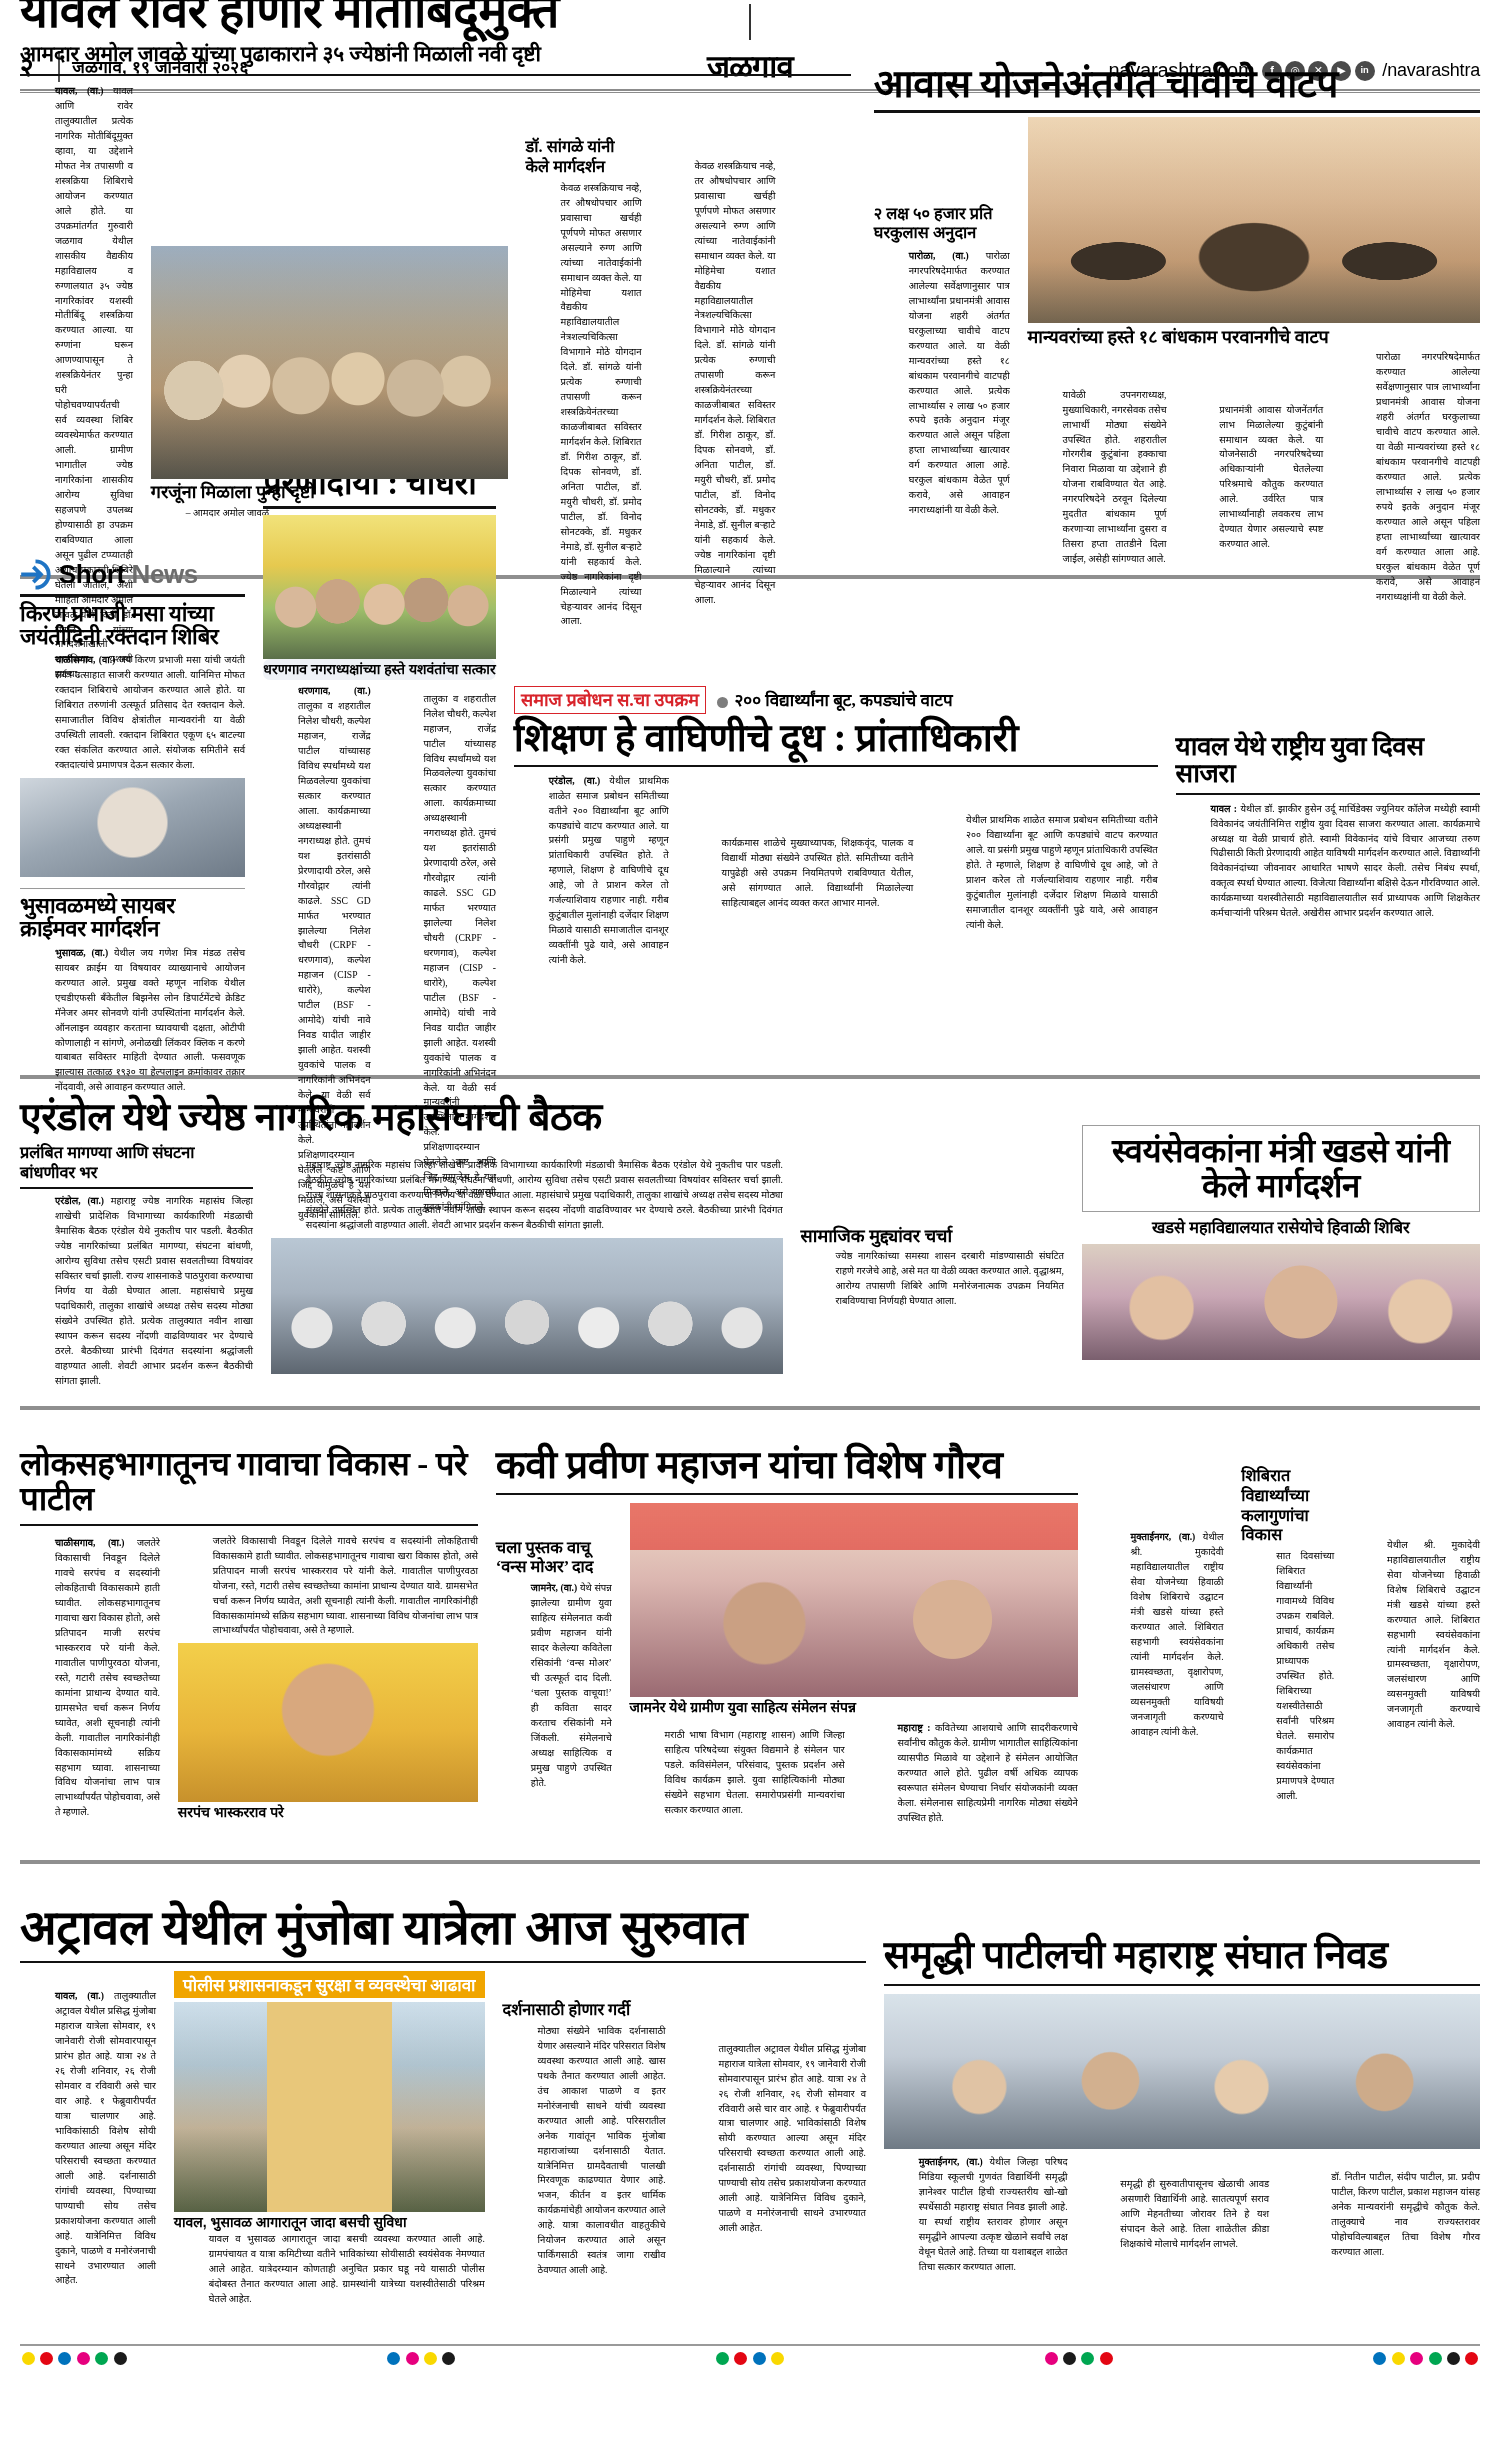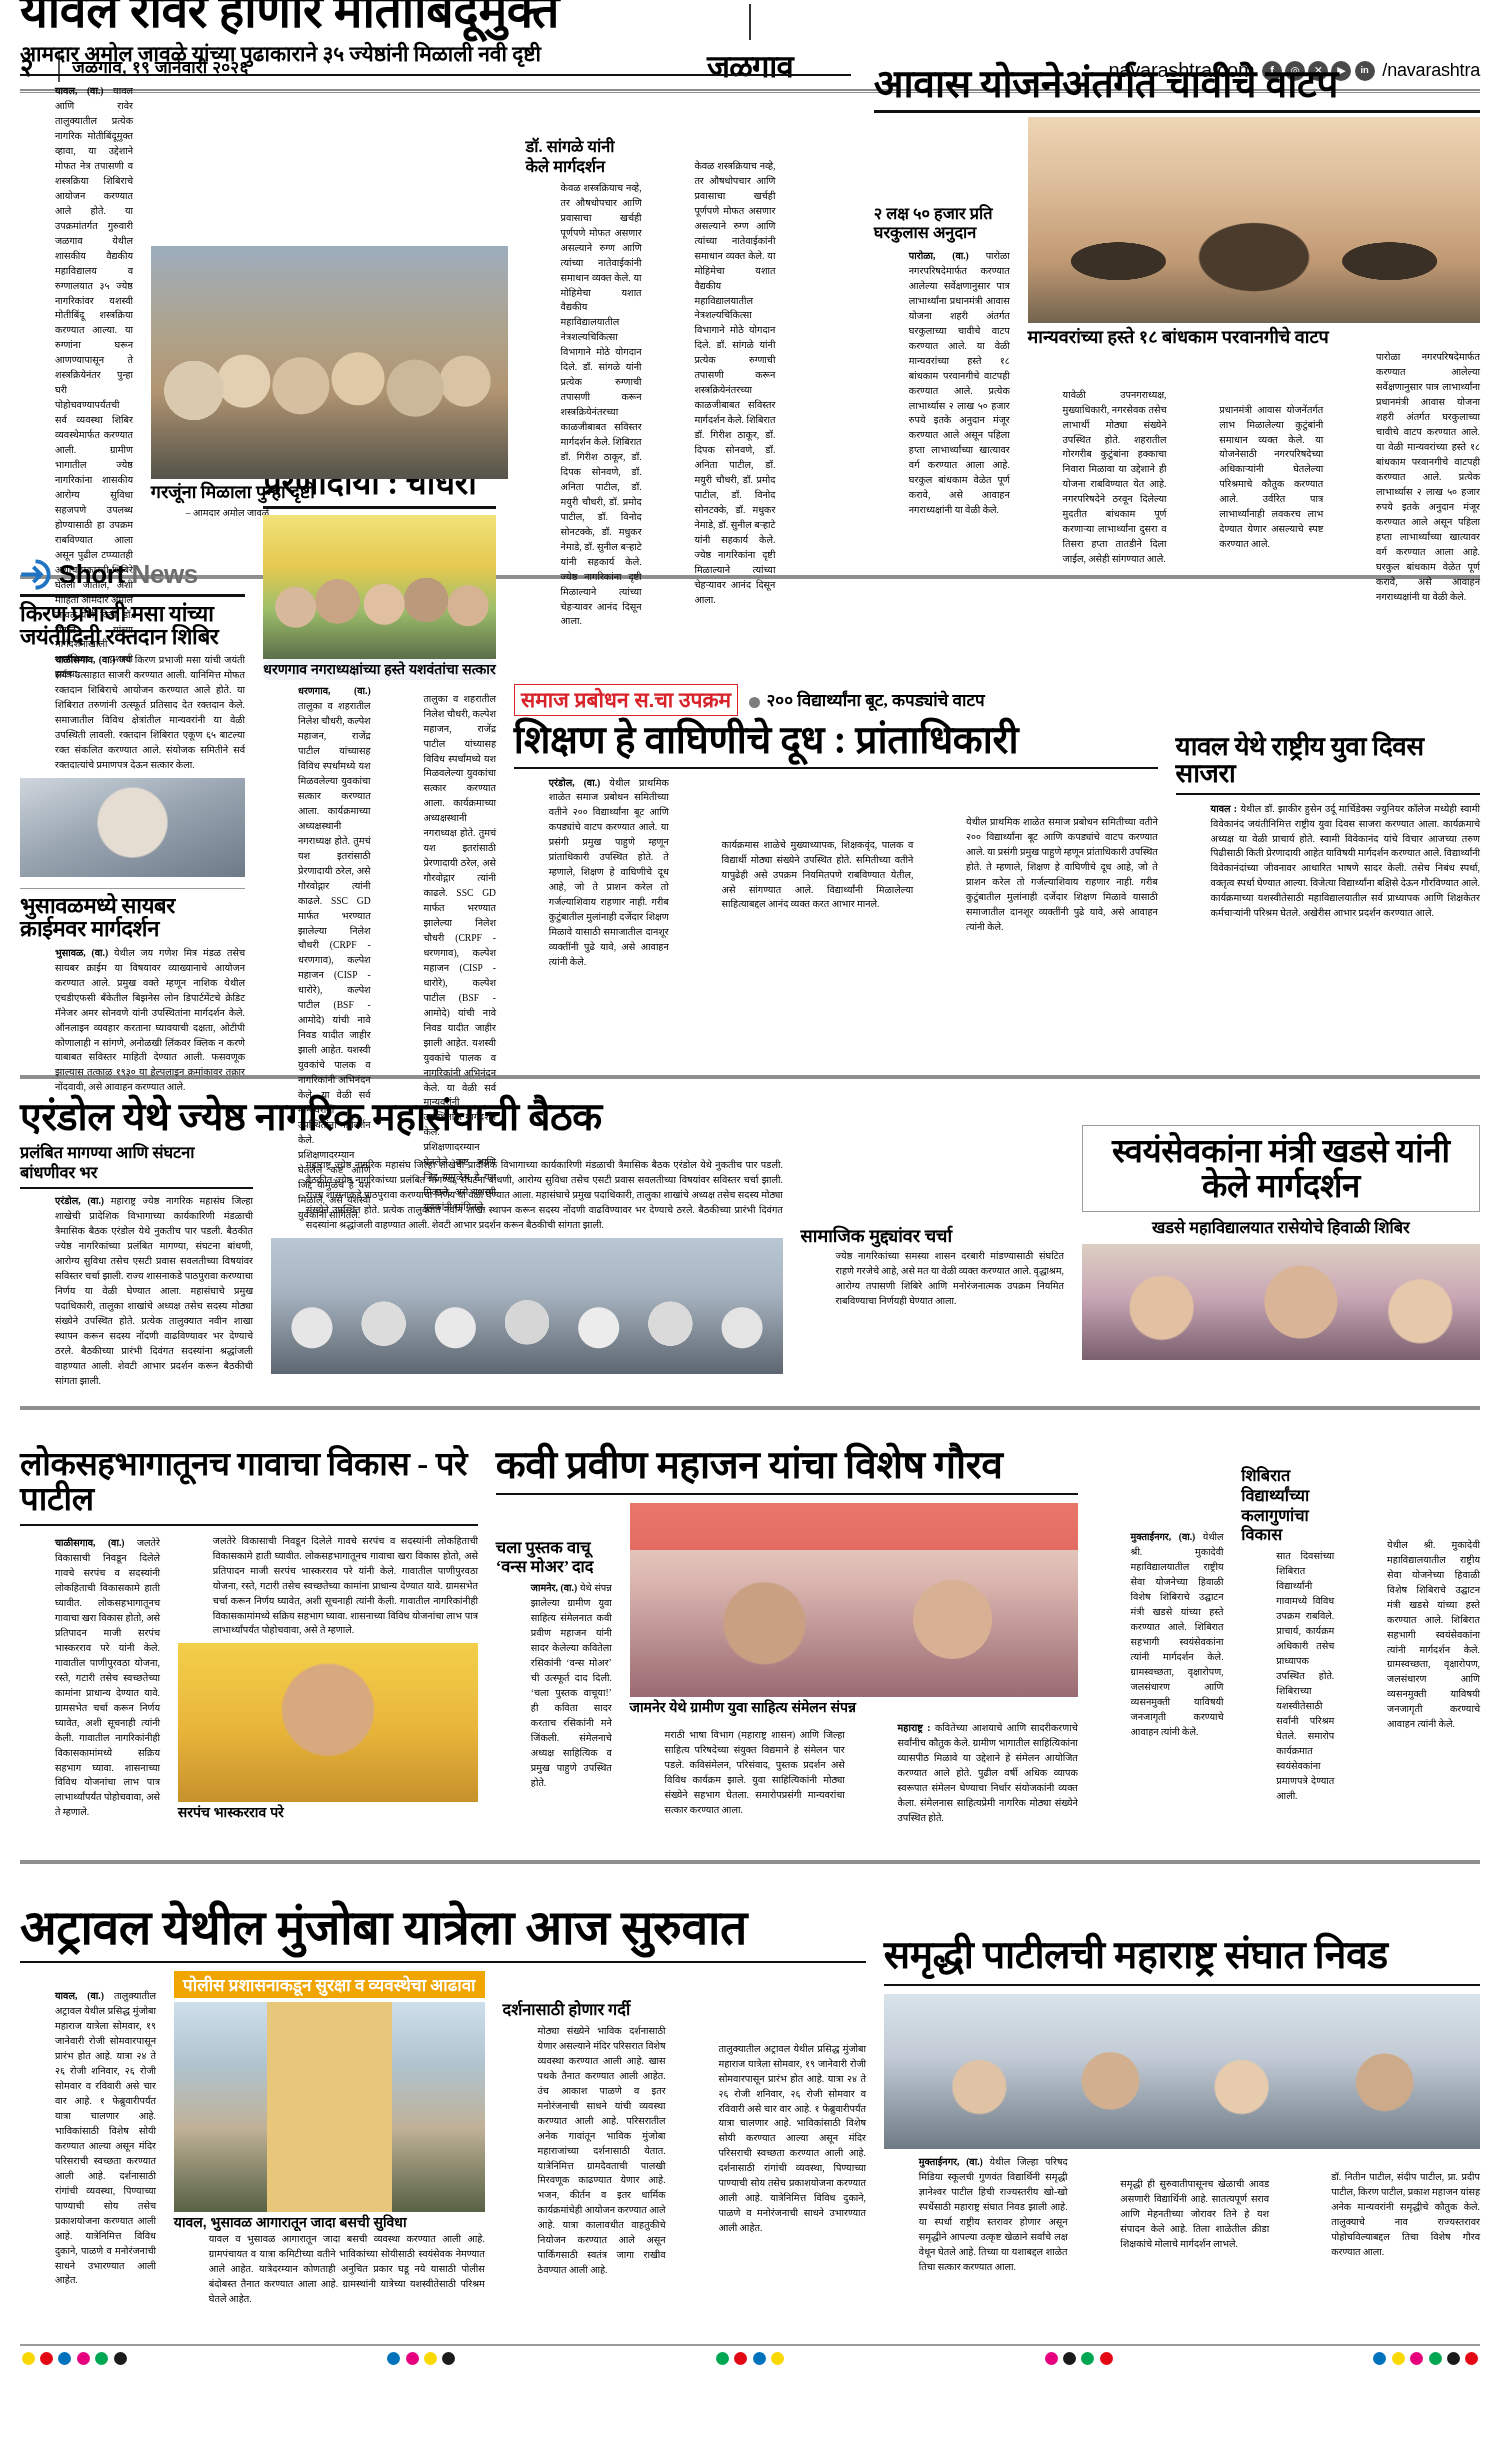--- a/index.html
+++ b/index.html
@@ -79,22 +79,22 @@
   
   .shortnews-head { display: flex; align-items: center; gap: 7.8px; padding-bottom: 3.1px; }
   .sn-arrow { width: 31px; height: 31px; position: relative; flex: none; }
   .sn-arrow svg { display: block; }
   .sn-title { font-size: 26px; font-weight: 800; letter-spacing: -0.4px; }
   .sn-title .grey { color: #6d6d6d; }
 
   
   .redtag {
     display: inline-block; border: 1.6px solid #d8232a; color: #d8232a;
-    font-size: 21px; font-weight: 800; padding: 1.6px 6.2px; line-height: 1.25;
-    font-family: Liberation Sans, sans-serif;
+    font-size: 18px; font-weight: 800; padding: 1.6px 6.2px; line-height: 1.25;
+    font-family: Liberation Serif, serif;
   }
   .bullet-line { font-size: 17px; font-weight: 700; font-family: "Liberation Serif", serif; }
   .dot { display: inline-block; width: 11px; height: 11px; border-radius: 50%;
          background: #7d7d7d; margin-right: 6.2px; vertical-align: middle; }
 
   .boxed { border: 1.6px solid #9d9d9d; padding: 7.8px 9.3px; }
 
   
   .regbar { display: flex; justify-content: space-between; padding: 0 1.6px; margin-top: 6.2px; }
   .reggroup { display: flex; gap: 5.4px; }

